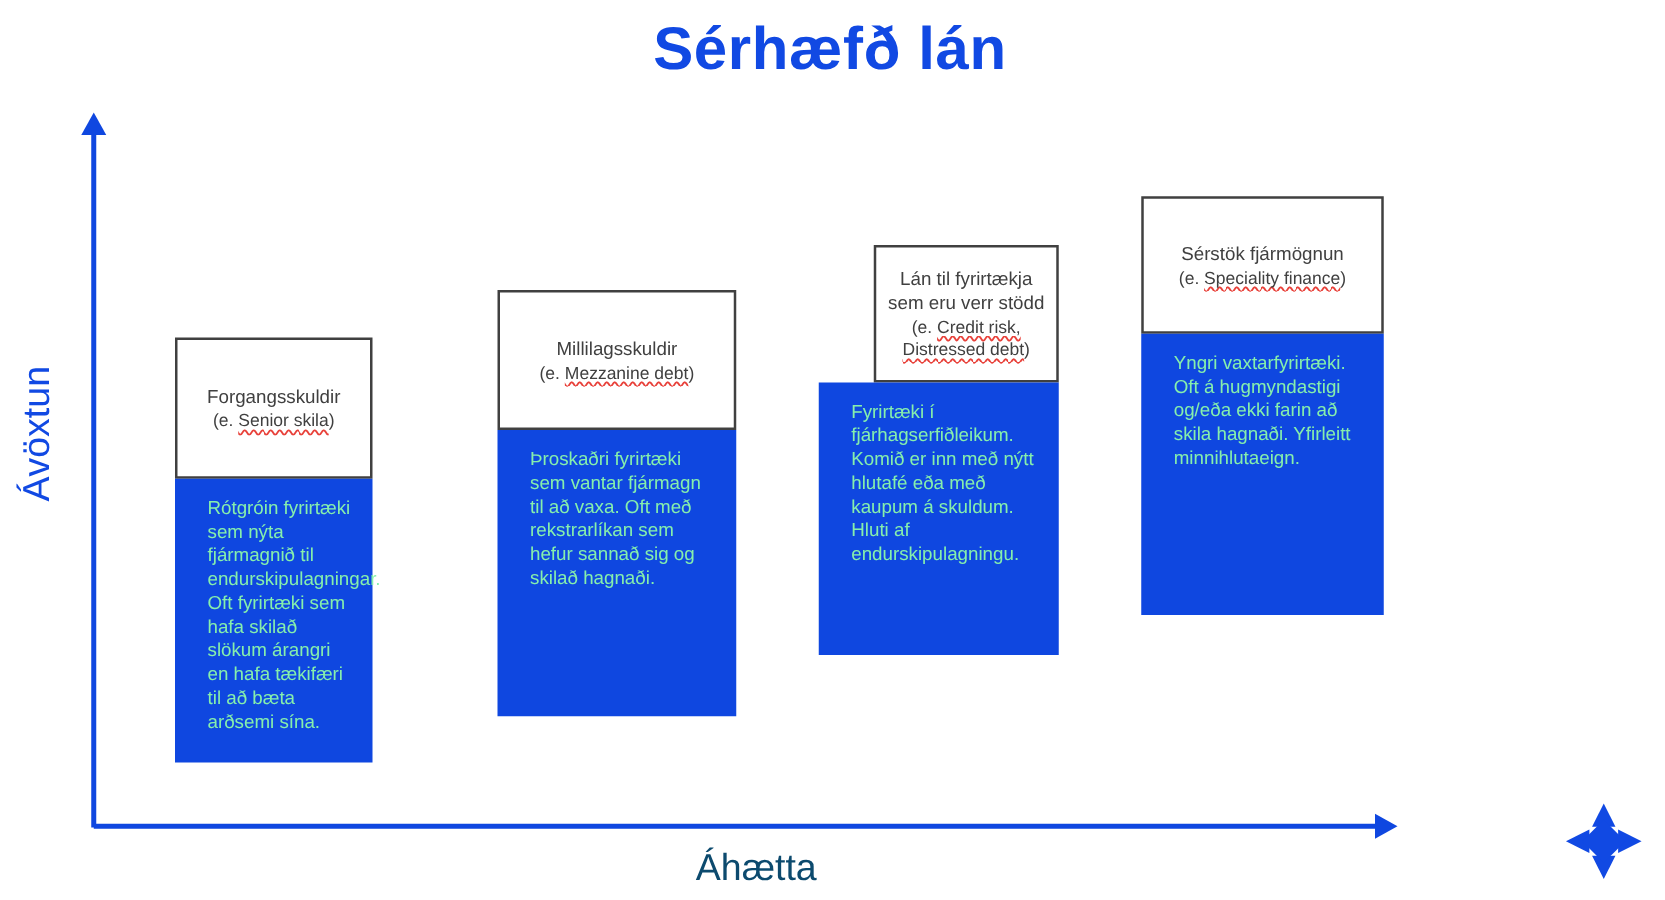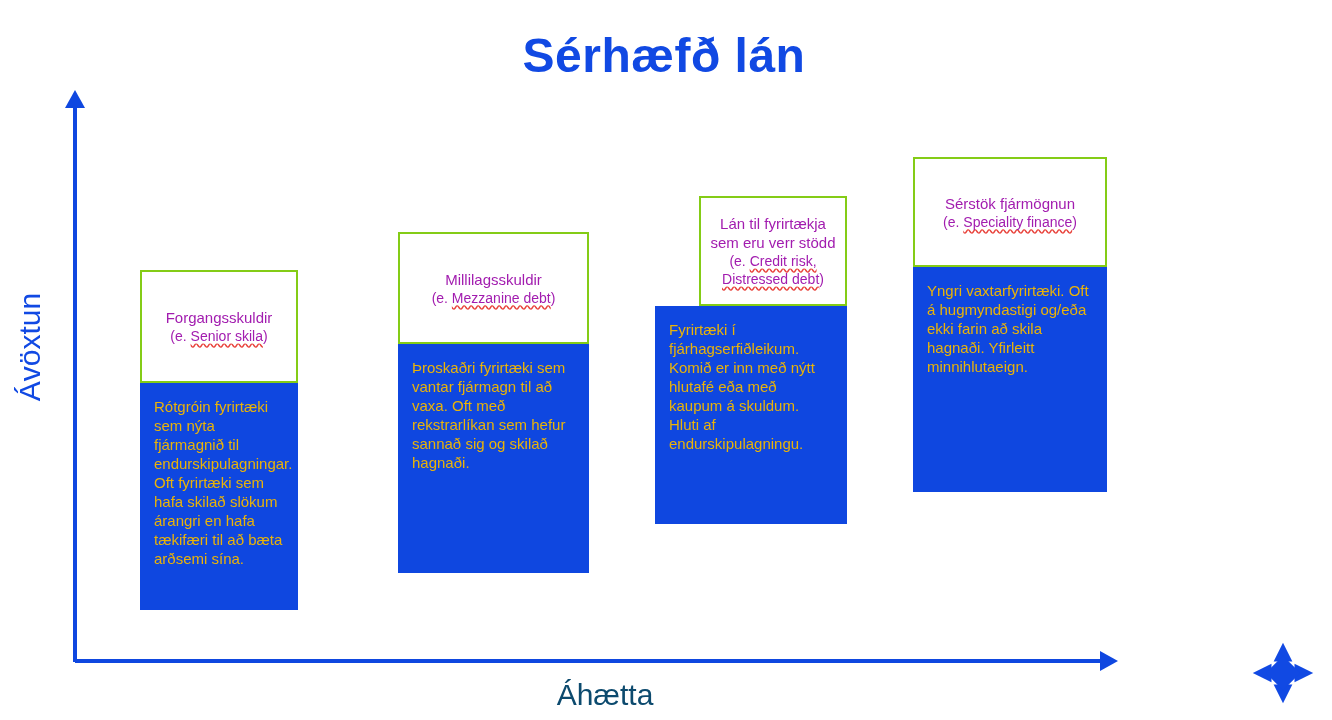--- a/index.html
+++ b/index.html
@@ -15,21 +15,21 @@
     width: 1332px;
     height: 720px;
     background: #ffffff;
     overflow: hidden;
   }
 
   
   #title {
     position: absolute;
     left: 0;
-    top: 24px;
+    top: 8px;
     width: 1328px;
     text-align: center;
     font-size: 48px;
     font-weight: bold;
     color: #1149E3;
     letter-spacing: 0.5px;
     line-height: 64px;
   }
 
   
@@ -92,23 +92,23 @@
     color: #0c4a6e;
     white-space: nowrap;
   }
 
   
   .column {
     position: absolute;
   }
   .col-head {
     box-sizing: border-box;
-    border: 2px solid #84cc16;
+    border: 2px solid #404040;
     background: #ffffff;
-    color: #a21caf;
+    color: #404040;
     text-align: center;
     display: flex;
     align-items: center;
     justify-content: center;
     padding: 4px 6px;
   }
   .col-head-inner {
     width: 100%;
   }
   .head-is {
@@ -117,24 +117,24 @@
     line-height: 19px;
   }
   .head-en {
     display: block;
     font-size: 14px;
     line-height: 18px;
   }
   .col-body {
     box-sizing: border-box;
     background: #0F47E0;
-    color: #eab308;
+    color: #86efac;
     font-size: 15px;
     line-height: 19px;
-    padding: 14px 14px 10px 14px;
+    padding: 14px 14px 10px 26px;
   }
 
   
   .sp {
     text-decoration: underline wavy #E8413A;
     text-decoration-skip-ink: none;
     text-underline-offset: 2px;
   }
 
   

